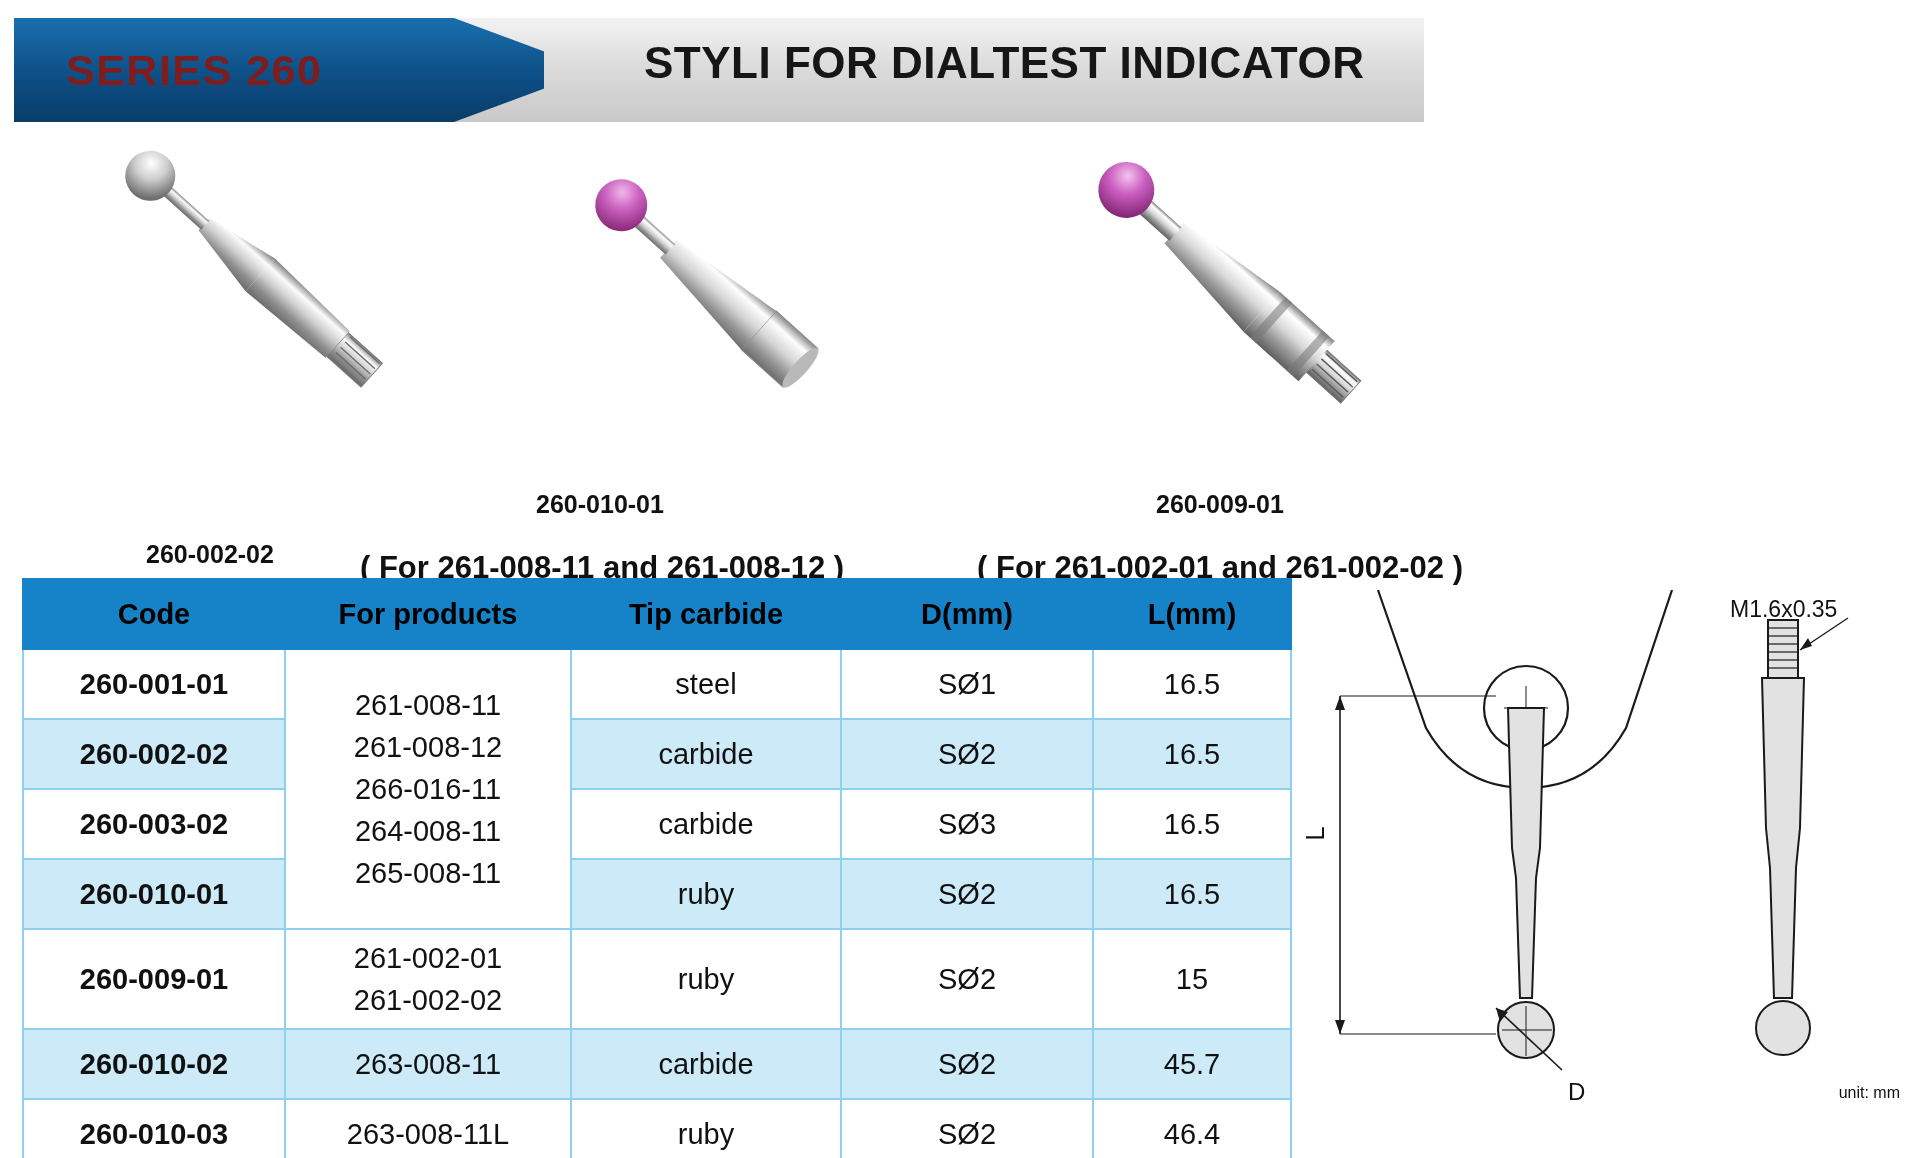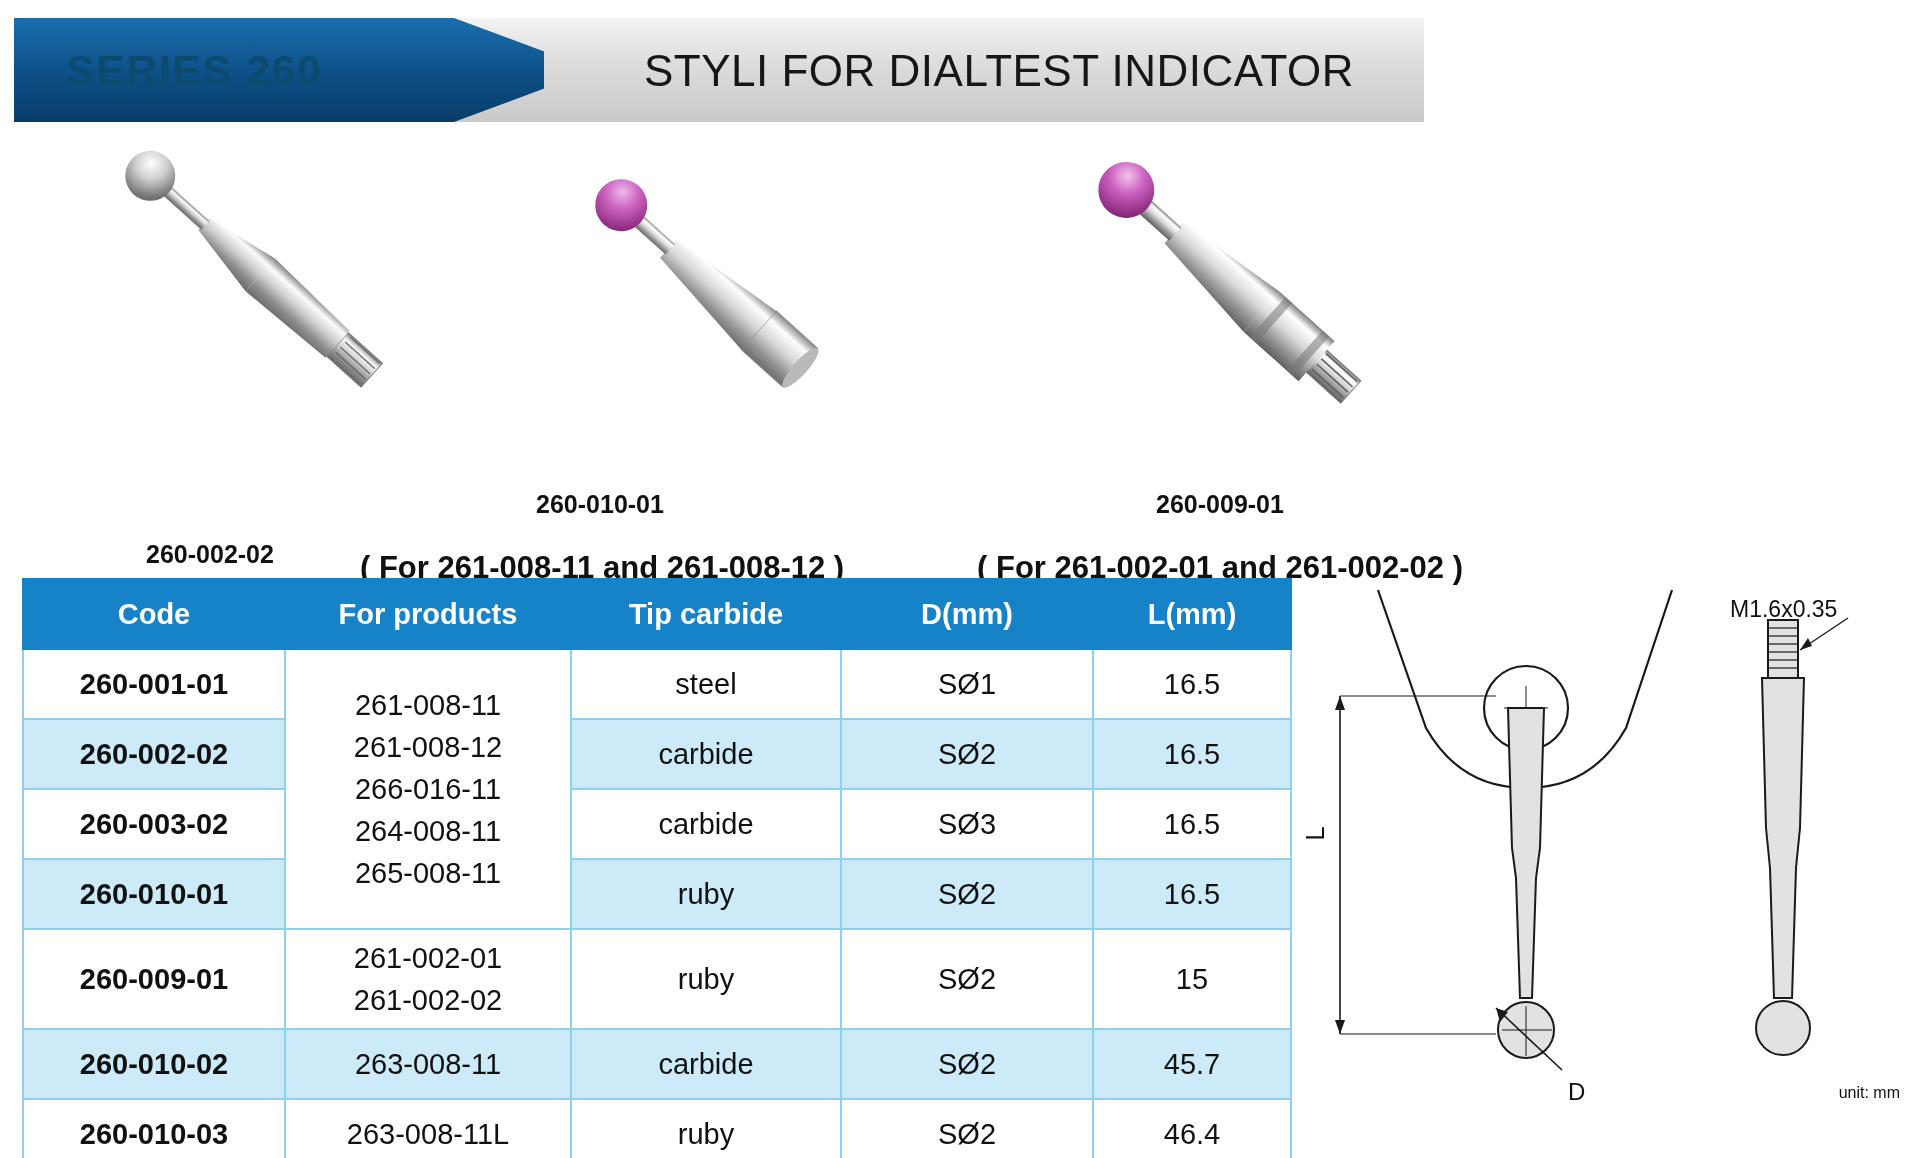--- a/index.html
+++ b/index.html
@@ -37,32 +37,32 @@
     top: 0;
     width: 530px;
     height: 104px;
     background: linear-gradient(to bottom, #1a6fae 0%, #0d4f86 55%, #0a3c69 100%);
     clip-path: polygon(0 0, 440px 0, 580px 52px, 440px 104px, 0 104px);
   }
   .header-tag-label {
     position: absolute;
     left: 52px;
     top: 28px;
-    color: #0c4a6e;
+    color: #7f1d1d;
     font-size: 43px;
     font-weight: bold;
     letter-spacing: 1.5px;
   }
   .header-title {
     position: absolute;
     left: 630px;
-    top: 28px;
+    top: 20px;
     color: #161616;
     font-size: 44px;
-    font-weight: normal;
+    font-weight: bold;
     letter-spacing: 0.5px;
     white-space: nowrap;
   }
 
   
   .products {
     position: absolute;
     left: 0;
     top: 140px;
     width: 1620px;
@@ -88,21 +88,21 @@
     top: 578px;
     width: 1270px;
   }
   table.spec {
     border-collapse: collapse;
     width: 1268px;
     table-layout: fixed;
   }
   table.spec th {
     background: #1683c8;
-    color: #ffffff;
+    color: #000000;
     font-size: 29px;
     font-weight: bold;
     height: 66px;
     border: 2px solid #1683c8;
     text-align: center;
   }
   table.spec td {
     border: 2px solid #8fd0ef;
     font-size: 29px;
     color: #111111;

